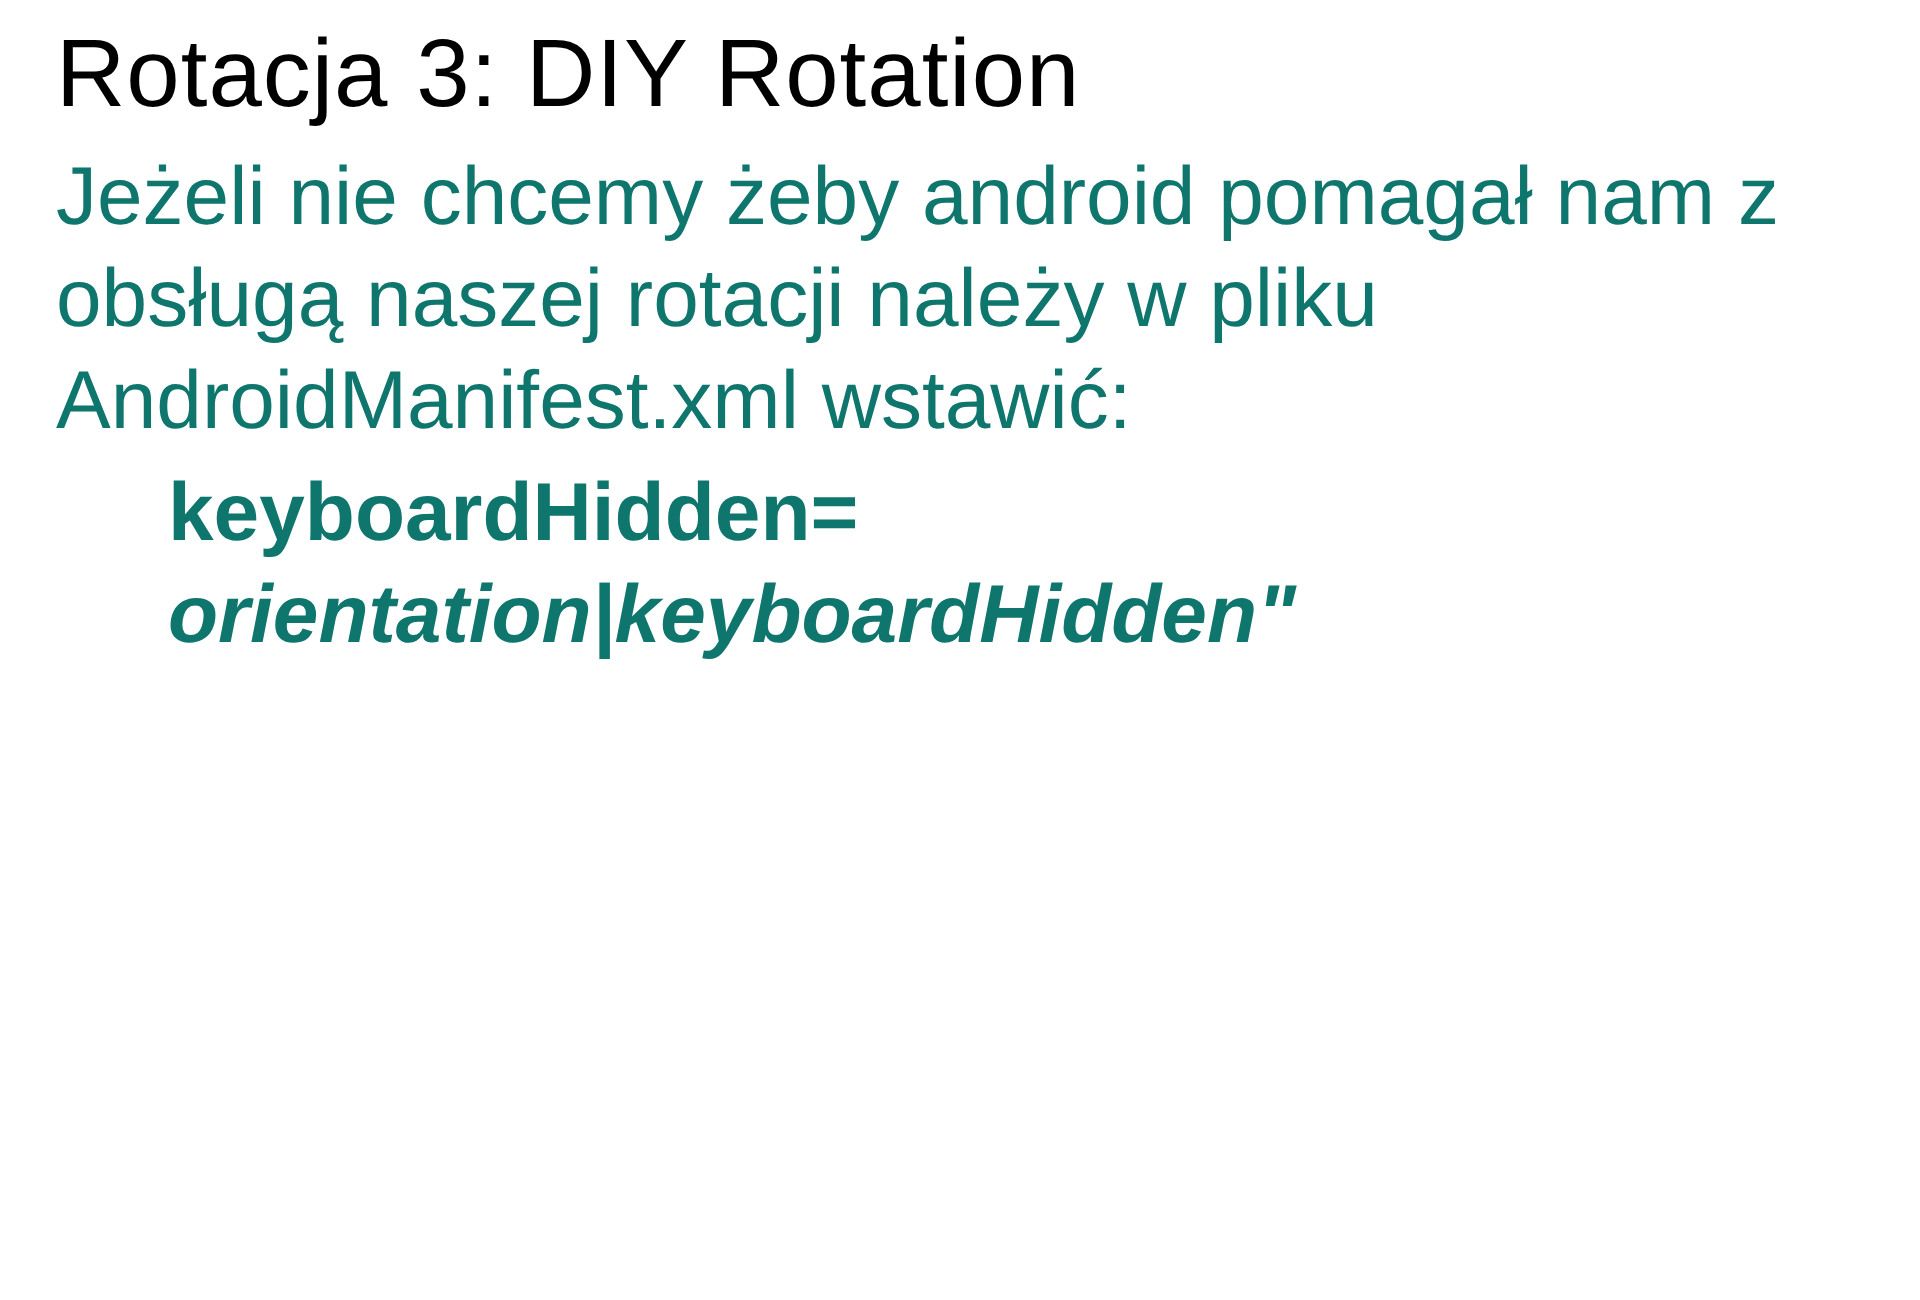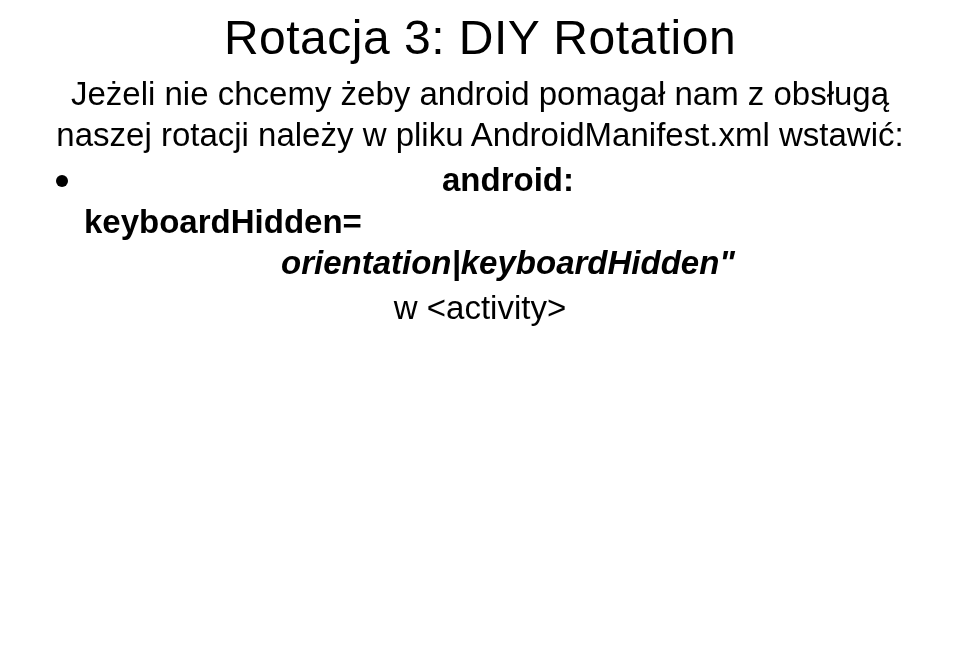--- a/index.html
+++ b/index.html
@@ -8,34 +8,33 @@
     width: 960px;
     height: 650px;
     background: #ffffff;
     font-family: Arial, Helvetica, sans-serif;
     color: #000;
     overflow: hidden;
   }
   .slide {
     box-sizing: border-box;
     padding: 12px 28px 0 28px;
-    text-align: center;
   }
   .title {
     font-size: 48px;
     line-height: 1.1;
     font-weight: 400;
     margin: 0 0 8px 0;
     color: #000;
     letter-spacing: 0.5px;
   }
   .body {
-    font-size: 33px;
+    font-size: 41px;
     line-height: 1.25;
-    color: #000000;
+    color: #0f766e;
   }
   .para {
     margin: 0 0 4px 0;
   }
   .bullet-block {
     margin: 0 0 4px 0;
   }
   .bullet-row {
     display: flex;
     flex-direction: row;
@@ -73,32 +72,25 @@
 
   <h1 class="title">Rotacja 3: DIY Rotation</h1>
 
   <div class="body">
 
     <p class="para">
       <span>Jeżeli nie chcemy żeby android pomagał nam z obsługą naszej rotacji należy w pliku </span><span>AndroidManifest.xml</span><span> wstawić:</span>
     </p>
 
     <div class="bullet-block">
-      <div class="bullet-row">
-        <span class="bullet-dot"></span>
-        <span class="bullet-text bold">android:</span>
-      </div>
       <div class="indent config-line">
         <span class="bold">keyboardHidden=</span>
 
       </div>
       <div class="indent bolditalic">orientation|keyboardHidden"</div>
     </div>
 
-    <p class="para">
-      <span>w </span><span>&lt;activity&gt;</span>
-    </p>
 
     <div class="gap"></div>
 
 
   </div>
 </div>
 
 </body></html>

